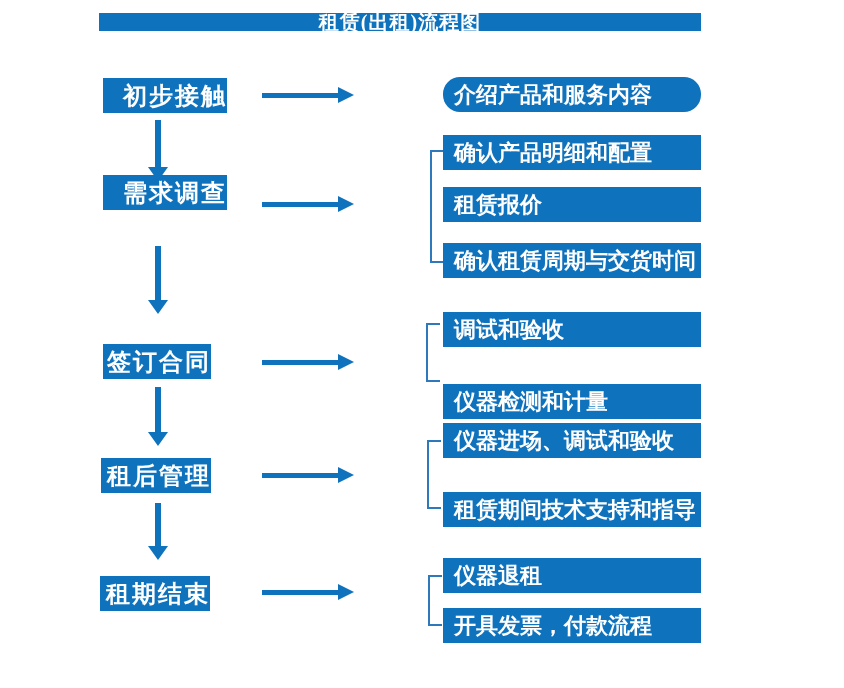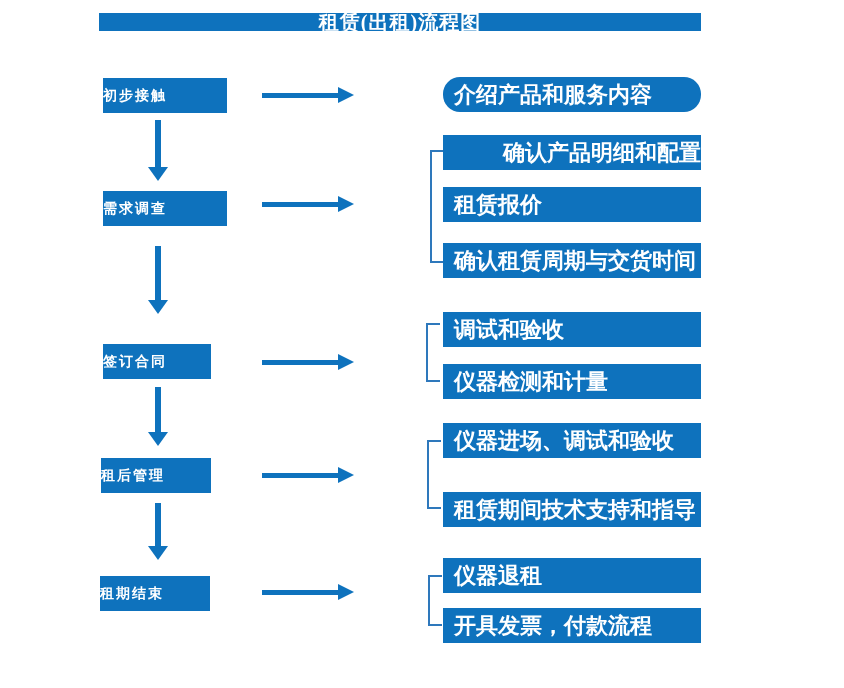--- a/index.html
+++ b/index.html
@@ -20,33 +20,33 @@
     align-items: center;
     box-sizing: border-box;
     white-space: nowrap;
   }
   .title-bar {
     left: 99px; top: 13px; width: 602px; height: 18px;
     justify-content: center;
     font-size: 20px;
     letter-spacing: 1px;
   }
-  .lbox { justify-content: flex-start; font-size: 14px; letter-spacing: 2px; }
+  .lbox { justify-content: flex-end; font-size: 24px; letter-spacing: 2px; }
   .l1 { left: 103px; top: 78px;  width: 124px; height: 35px; }
-  .l2 { left: 103px; top: 191px; width: 124px; height: 35px; }
+  .l2 { left: 103px; top: 175px; width: 124px; height: 35px; }
   .l3 { left: 103px; top: 344px; width: 108px; height: 35px; }
   .l4 { left: 101px; top: 458px; width: 110px; height: 35px; }
   .l5 { left: 100px; top: 576px; width: 110px; height: 35px; }
   .rbox { left: 443px; width: 258px; height: 35px; padding-left: 11px; font-size: 22px; }
   .r1  { top: 77px; border-radius: 17px; }
-  .r2  { top: 135px; justify-content: flex-end; }
+  .r2  { top: 135px; }
   .r3  { top: 187px; }
   .r4  { top: 243px; }
   .r5  { top: 312px; }
-  .r6  { top: 364px; }
+  .r6  { top: 384px; }
   .r7  { top: 423px; }
   .r8  { top: 492px; }
   .r9  { top: 558px; }
   .r10 { top: 608px; }
 
   
   .harrow { position: absolute; left: 262px; width: 92px; height: 16px; }
   .h1 { top: 87px; } .h2 { top: 196px; } .h3 { top: 354px; } .h4 { top: 467px; } .h5 { top: 584px; }
   .hshaft { position: absolute; left: 0; top: 6px; width: 77px; height: 5px; background: var(--box-blue, #0e72bd); }
   .hhead {

